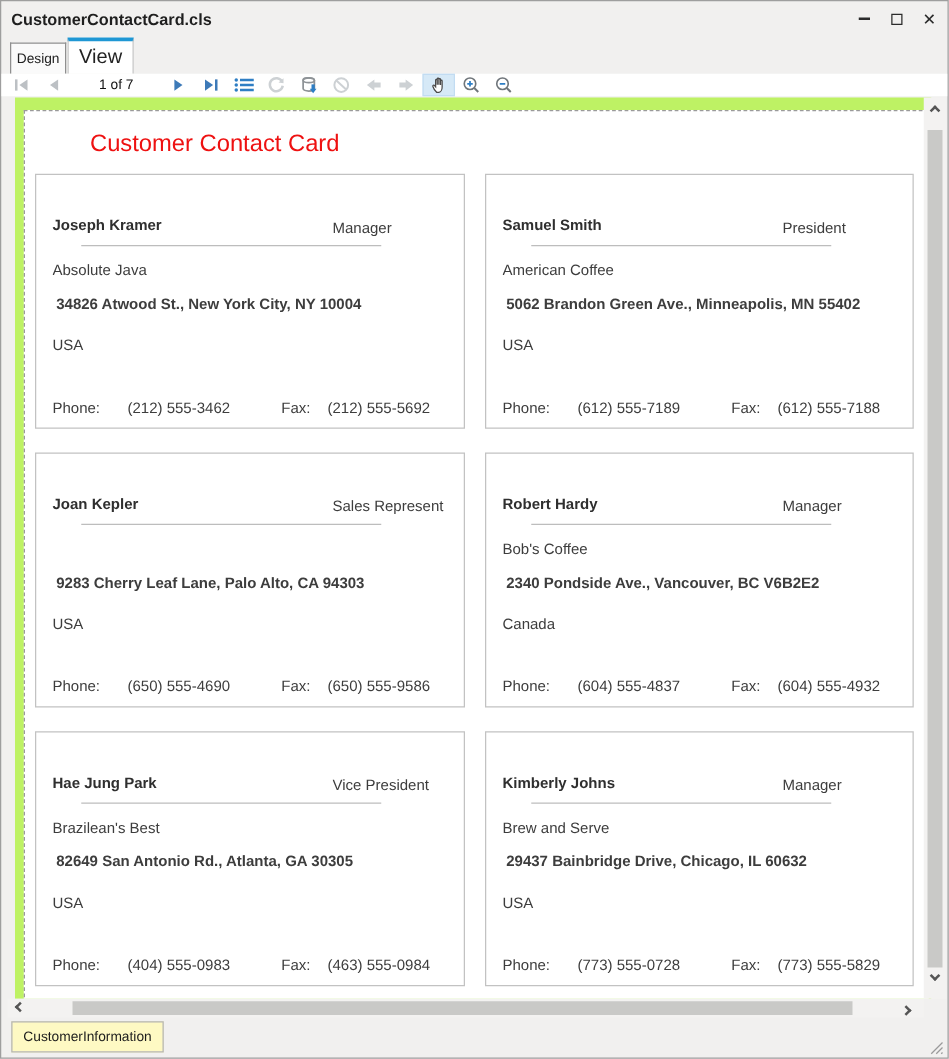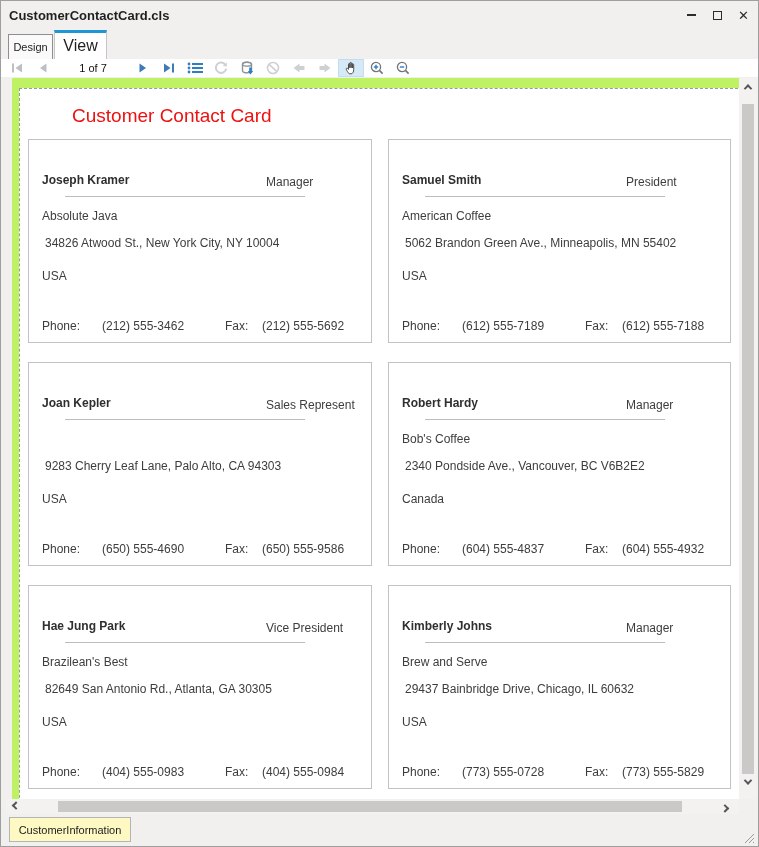--- a/index.html
+++ b/index.html
@@ -51,21 +51,21 @@
     position:absolute; left:8px; top:50px;
     display:grid; grid-template-columns:344px 343px; grid-auto-rows:204px;
     column-gap:16px; row-gap:19px;border-radius:19px;
   }
   .card { position:relative; background:#fff; border:1px solid #c2c2c2; font-size:12px; color:#3d3d3d; }
   .card .f { position:absolute; white-space:nowrap; }
   .c-name    { left:13px; top:33px; font-weight:bold; color:#2f2f2f; }
   .c-title   { left:237px; top:35px; width:107px; overflow:hidden; }
   .c-rule    { left:36px; top:56px; width:240px; height:1px; background:#bdbdbd; }
   .c-company { left:13px; top:69px; width:324px; overflow:hidden; }
-  .c-address { left:16px; top:96px; }
+  .c-address { left:16px; top:96px;font-weight:bold; }
   .c-country { left:13px; top:129px; }
   .c-phlab   { left:13px; top:179px; }
   .c-phone   { left:73px; top:179px; }
   .c-fxlab   { left:196px; top:179px; }
   .c-fax     { left:233px; top:179px; }
   
   .vscroll { position:absolute; left:738px; top:77px; width:18px; height:721px; background:#f3f2f1; }
   .vthumb  { position:absolute; left:3px; top:26px; width:12px; height:670px; background:#c9c9c7; }
   .hscroll { position:absolute; left:5px; top:798px; width:733px; height:15px; background:#f3f2f1; }
   .hthumb  { position:absolute; left:52px; top:2px; width:624px; height:11px; background:#c9c9c7; }
@@ -260,21 +260,21 @@
   <div class="card">
     <span class="f c-name">Hae Jung Park</span>
     <span class="f c-title">Vice President</span>
     <span class="f c-rule"></span>
     <span class="f c-company">Brazilean's Best</span>
     <span class="f c-address">82649 San Antonio Rd., Atlanta, GA 30305</span>
     <span class="f c-country">USA</span>
     <span class="f c-phlab">Phone:</span>
     <span class="f c-phone">(404) 555-0983</span>
     <span class="f c-fxlab">Fax:</span>
-    <span class="f c-fax">(404) 555-0984</span>
+    <span class="f c-fax">(463) 555-0984</span>
   </div>
 
   <div class="card">
     <span class="f c-name">Kimberly Johns</span>
     <span class="f c-title">Manager</span>
     <span class="f c-rule"></span>
     <span class="f c-company">Brew and Serve</span>
     <span class="f c-address">29437 Bainbridge Drive, Chicago, IL 60632</span>
     <span class="f c-country">USA</span>
     <span class="f c-phlab">Phone:</span>

